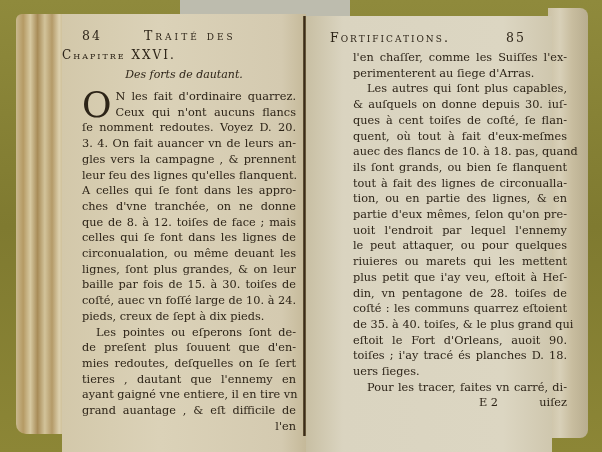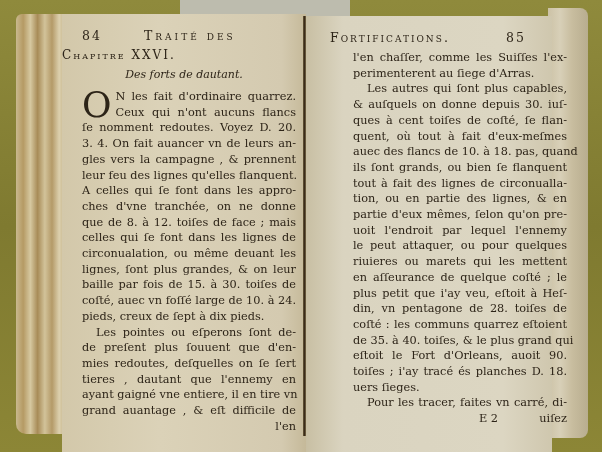--- a/index.html
+++ b/index.html
@@ -152,21 +152,20 @@
     <span class="line">ques à cent toiſes de coſté, ſe flan-</span>
     <span class="line">quent, où tout à fait d'eux-meſmes</span>
     <span class="line">auec des flancs de 10. à 18. pas, quand</span>
     <span class="line">ils ſont grands, ou bien ſe flanquent</span>
     <span class="line">tout à fait des lignes de circonualla-</span>
     <span class="line">tion, ou en partie des lignes, &amp; en</span>
     <span class="line">partie d'eux mêmes, ſelon qu'on pre-</span>
     <span class="line">uoit l'endroit par lequel l'ennemy</span>
     <span class="line">le peut attaquer, ou pour quelques</span>
     <span class="line">riuieres ou marets qui les mettent</span>
-    <span class="line">en aſſeurance de quelque coſté ; le</span>
     <span class="line">plus petit que i'ay veu, eſtoit à Heſ-</span>
     <span class="line">din, vn pentagone de 28. toiſes de</span>
     <span class="line">coſté : les communs quarrez eſtoient</span>
     <span class="line">de 35. à 40. toiſes, &amp; le plus grand qui</span>
     <span class="line">eſtoit le Fort d'Orleans, auoit 90.</span>
     <span class="line">toiſes ; i'ay tracé és planches D. 18.</span>
     <span class="line last">uers ſieges.</span>
     <span class="line indent">Pour les tracer, faites vn carré, di-</span>
     <span class="signature">
       <span class="sig">E 2</span>

